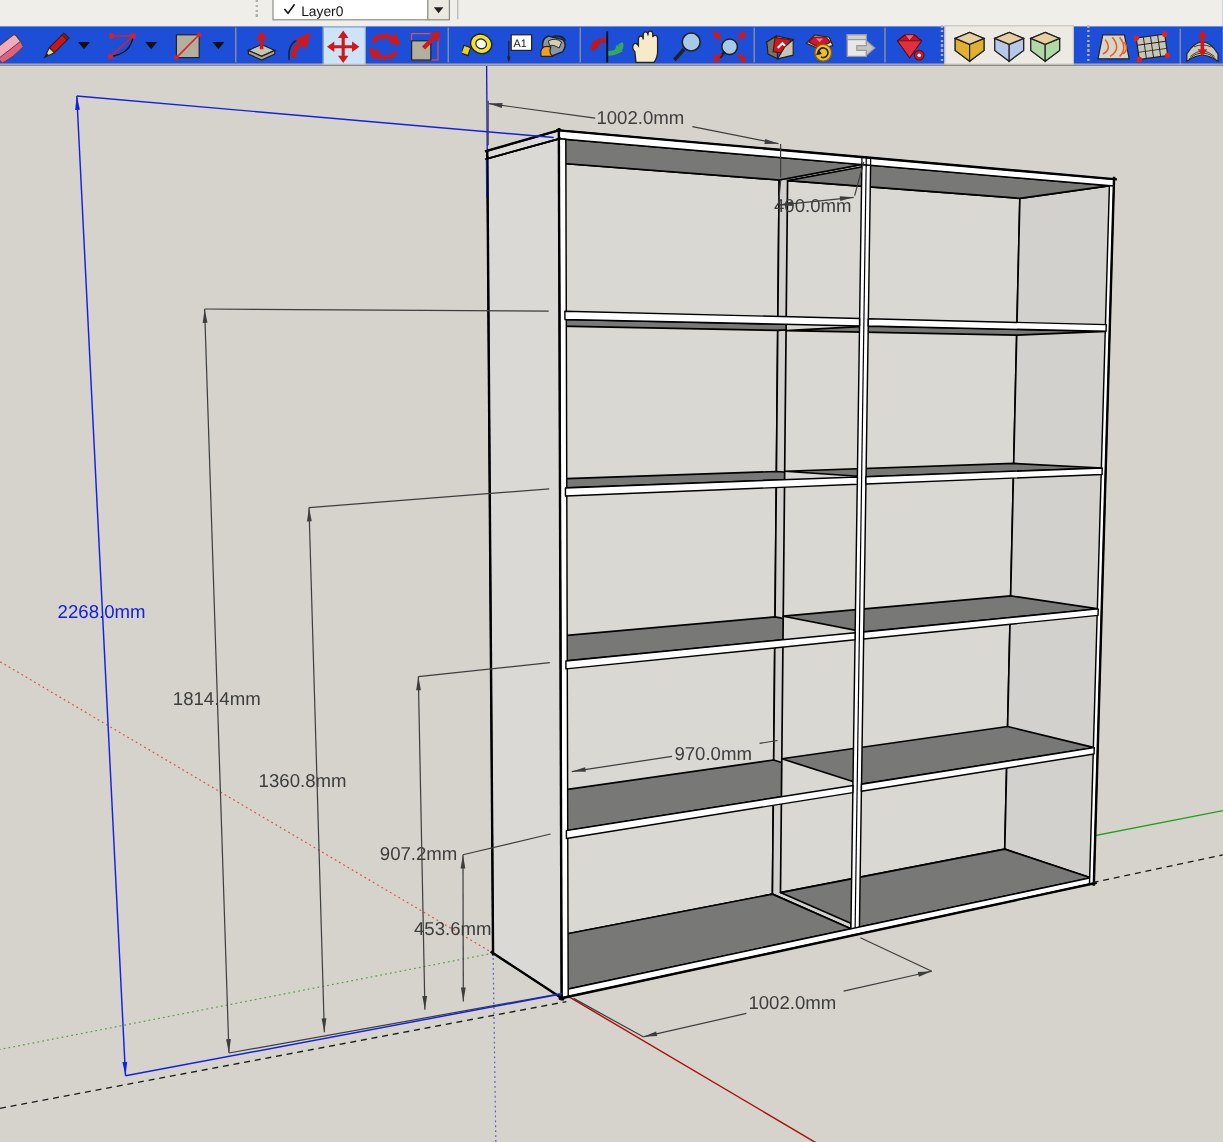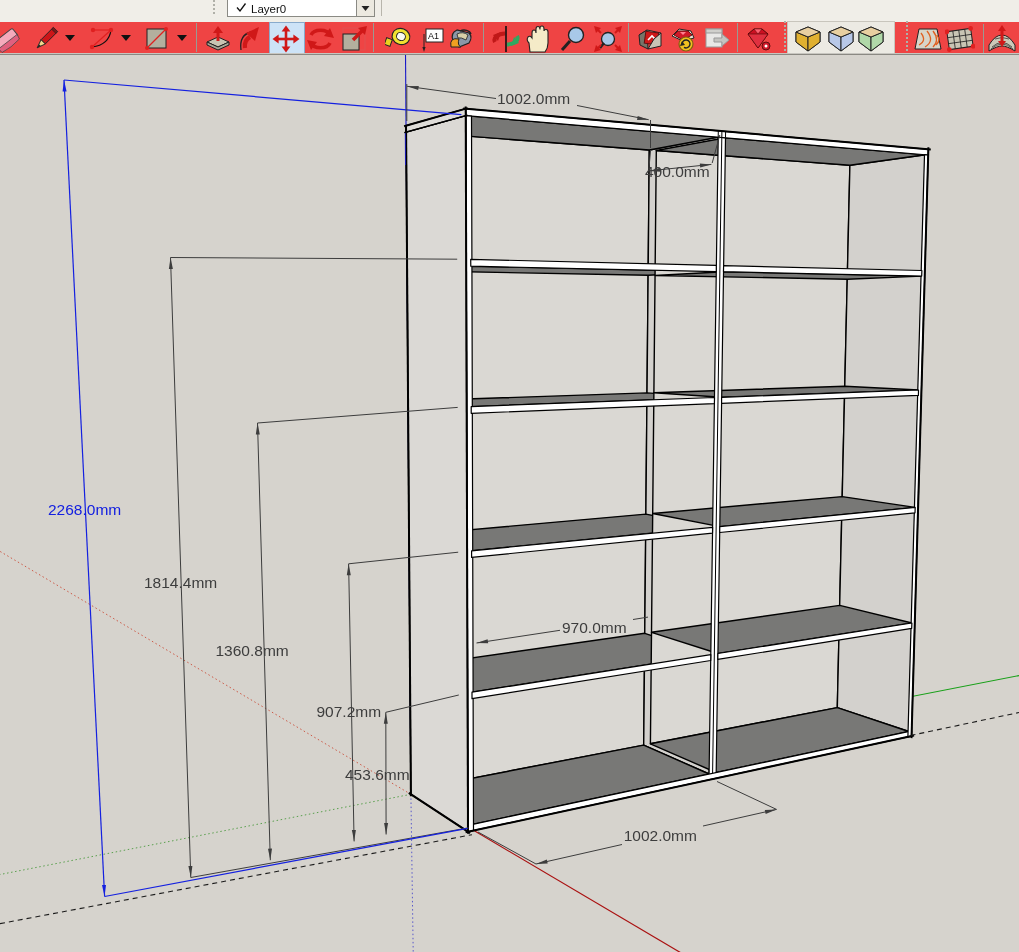--- a/index.html
+++ b/index.html
@@ -1,14 +1,14 @@
 <!DOCTYPE html>
 <html><head><meta charset="utf-8"><style>
 html,body{margin:0;padding:0;width:1019px;height:952px;overflow:hidden;background:#d5d2cb;font-family:"Liberation Sans",sans-serif;}
-#toolbars{position:absolute;left:0;top:0;width:1019px;height:55px;background:#ef4444;}
+#toolbars{position:absolute;left:0;top:0;width:1019px;height:55px;background:#1d4ed8;}
 #row1{position:absolute;left:0;top:0;width:1019px;height:22px;background:#f0eee8;}
 #tbborder{position:absolute;left:0;top:53px;width:1019px;height:1px;background:#c8c6c0;}#tbborder2{position:absolute;left:0;top:54px;width:1019px;height:2px;background:#8b8983;}
 #layerbox{position:absolute;left:227px;top:-4px;width:129px;height:19px;background:#fff;border:1px solid #8a8a84;}
 #layerbtn{position:absolute;left:356px;top:-4px;width:17px;height:19px;background:#ece9e0;border:1px solid #8a8a84;}
 #lpanel{position:absolute;left:381px;top:0px;width:1px;height:16px;background:#b8b5ac;}
 .lgrip{position:absolute;top:0px;width:2px;height:15px;background:repeating-linear-gradient(to bottom,#b0b0a8 0 2px,transparent 2px 4px);}
 svg text{font-family:"Liberation Sans",sans-serif;}
 </style></head>
 <body>
 <div id="toolbars">

